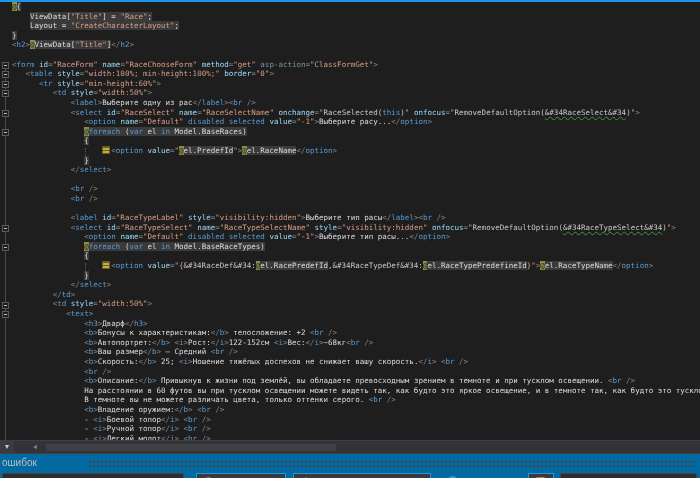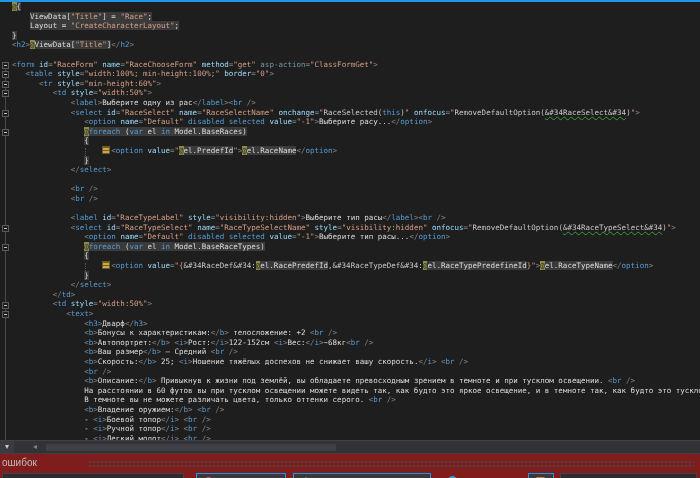--- a/index.html
+++ b/index.html
@@ -29,21 +29,21 @@
   .fold::after{content:"";position:absolute;left:1px;top:2px;width:3px;height:1px;background:#BFBFBF;}
   .indent-guide{position:absolute;left:85px;width:1px;height:10px;border-left:1px dotted #5A5A5E;}
   .ig1{top:146px;}
   .ig2{top:261px;}
   
   .hscroll{position:absolute;left:0;top:440px;width:700px;height:13px;background:#333337;border-top:1px solid #3F3F46;}
   .hs-drop{position:absolute;left:0;top:0;width:14px;height:13px;background:#3A3A40;color:#C8C8C8;font-size:8px;line-height:12px;text-align:center;}
   .hs-left{position:absolute;left:28px;top:0;width:14px;height:13px;color:#808088;font-size:8px;line-height:12px;text-align:center;}
   .hs-thumb{position:absolute;left:46px;top:3px;width:290px;height:7px;background:#3F3F45;}
   
-  .panel{position:absolute;left:0;top:453px;width:700px;height:25px;background:#7f1d1d;border-top:1px solid #3F3F46;box-sizing:border-box;}
+  .panel{position:absolute;left:0;top:453px;width:700px;height:25px;background:#0369a1;border-top:1px solid #3F3F46;box-sizing:border-box;}
   .panel-title{position:absolute;left:2px;top:3px;font-size:10px;color:#BEBEBE;}
   .dots{position:absolute;left:88px;top:6px;width:606px;height:8px;
         background-image:radial-gradient(#45454B 0.8px,transparent 0.9px);background-size:4px 4px;}
   .panel-toolbar{position:absolute;left:0;top:17px;width:700px;height:8px;}
   .combo{position:absolute;left:2px;top:2px;width:182px;height:18px;background:#2D2D30;border:1px solid #434346;box-sizing:border-box;}
   .btn{position:absolute;top:2px;height:18px;background:#3A3A3E;border:1px solid #1C97EA;box-sizing:border-box;}
   .b1{left:196px;width:90px;}
   .b2{left:293px;width:138px;}
   .b3{position:absolute;left:446px;top:2px;width:100px;height:18px;}
   .b4{left:528px;width:26px;}

